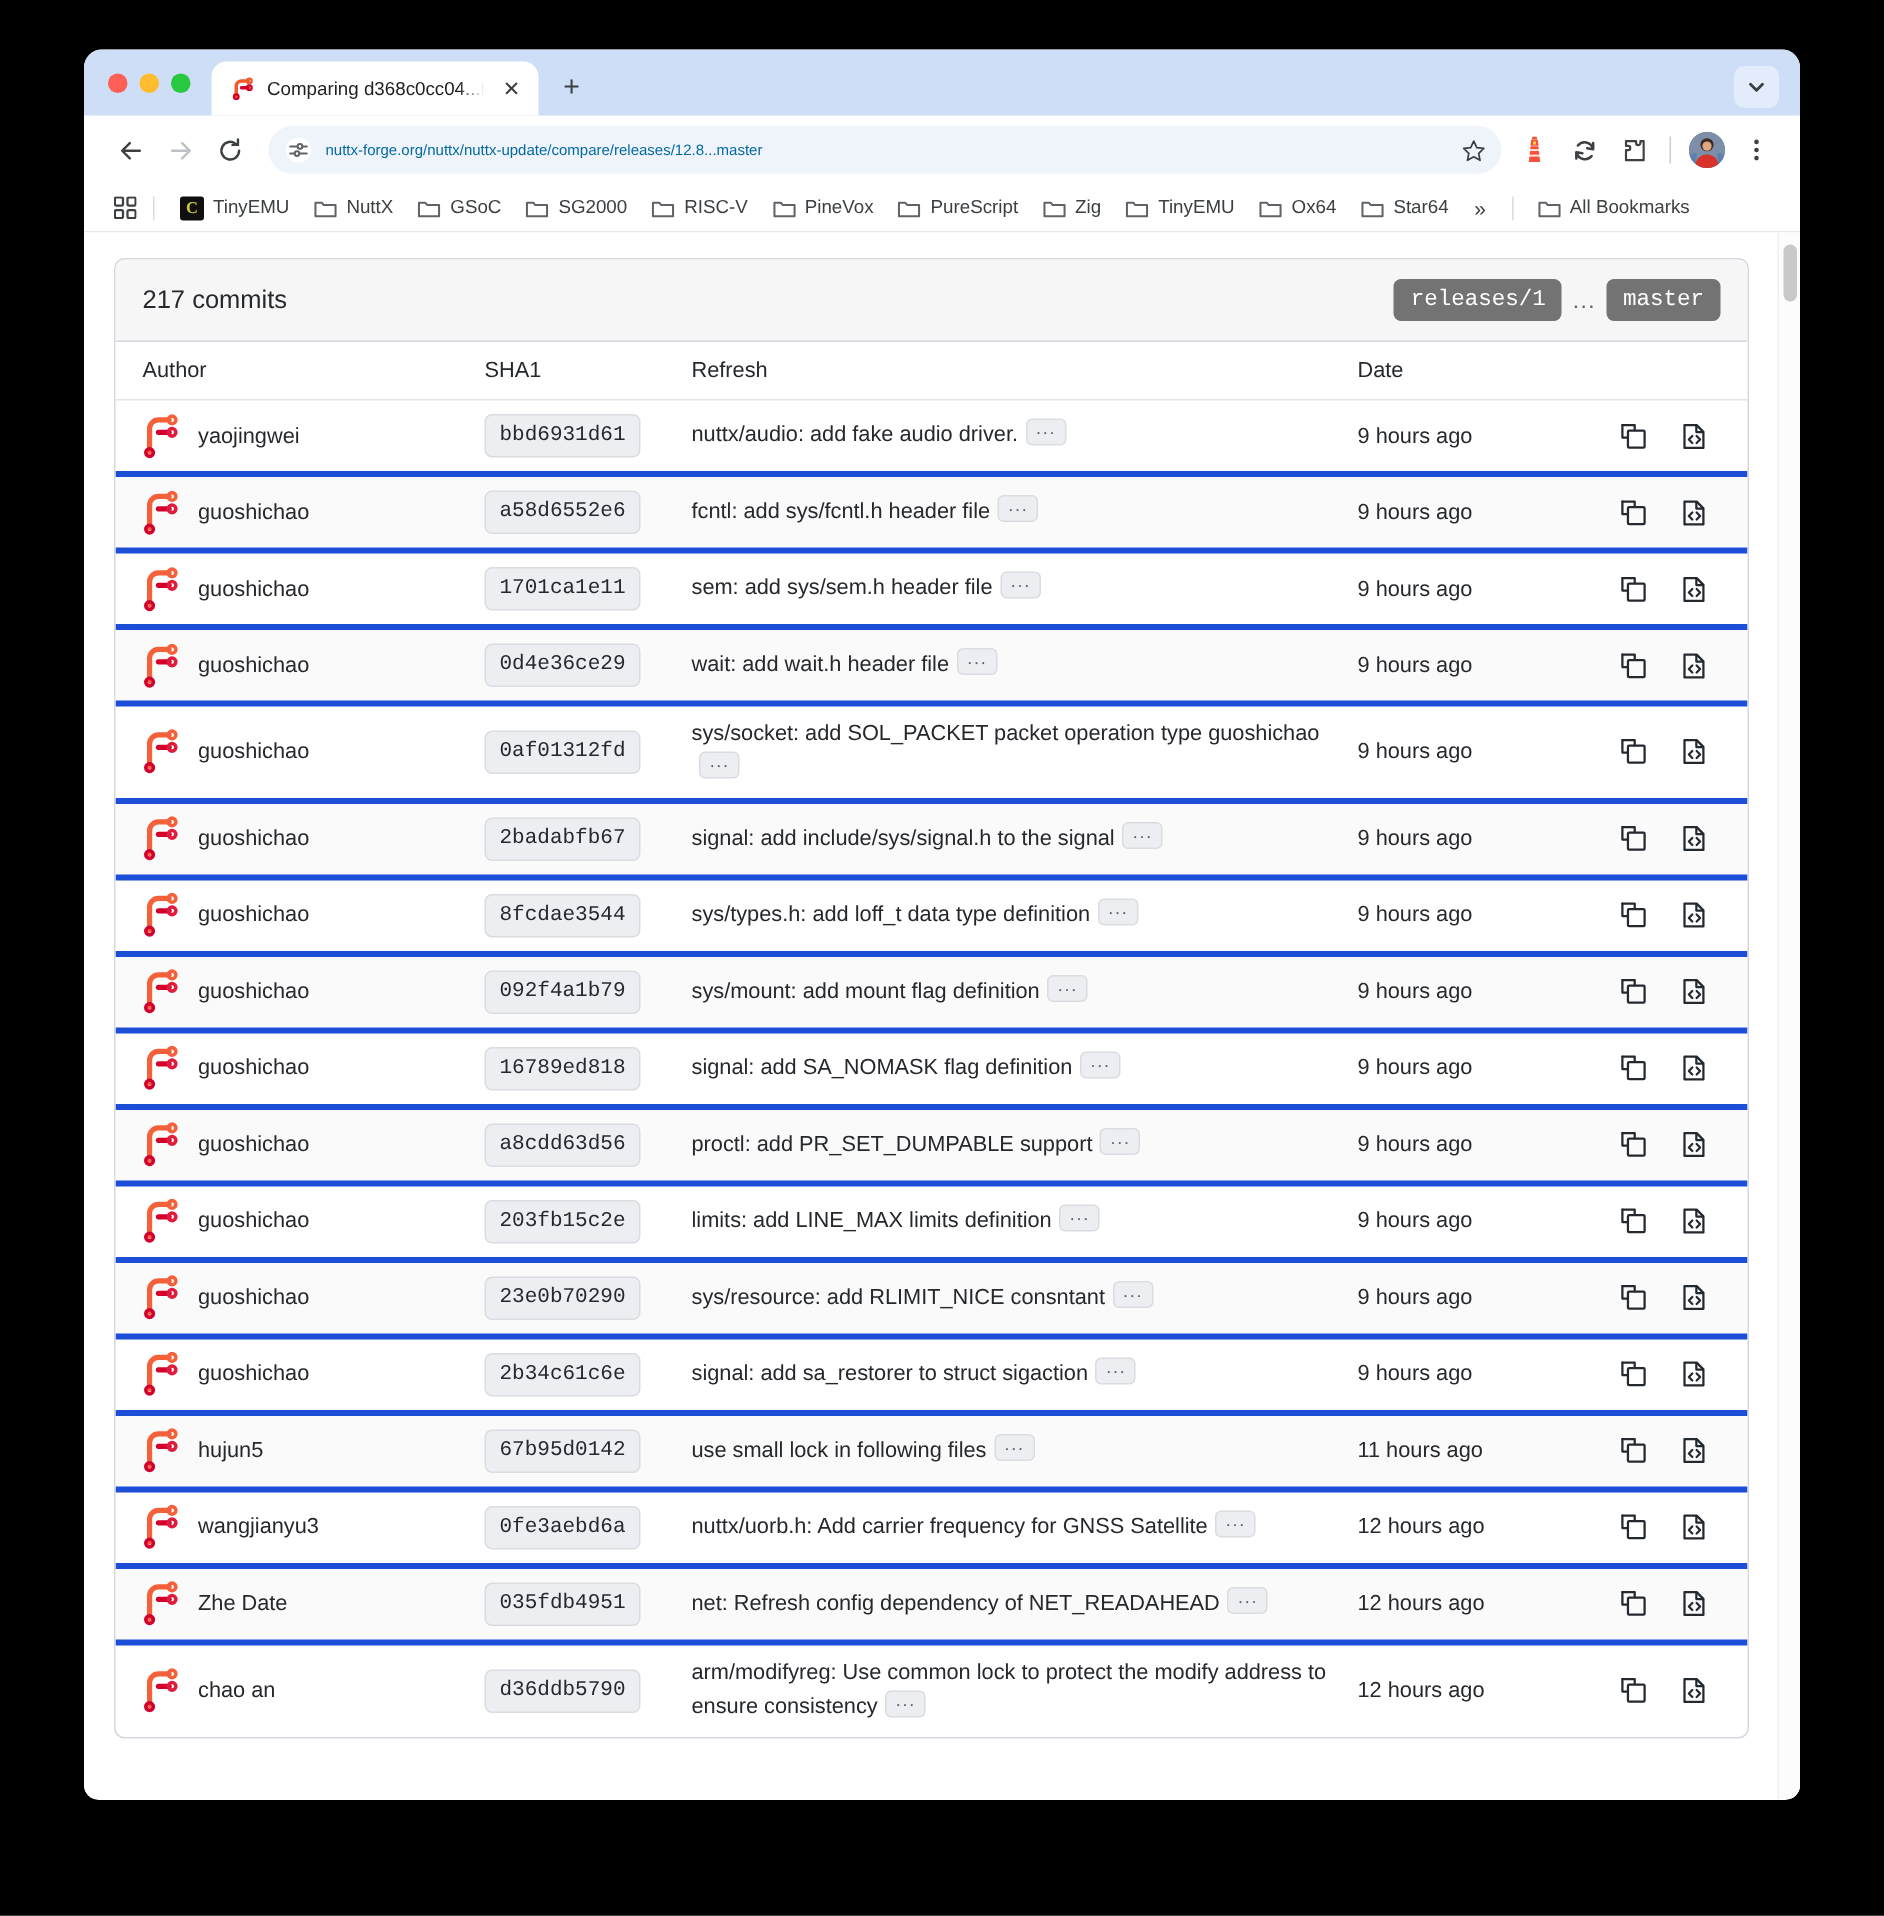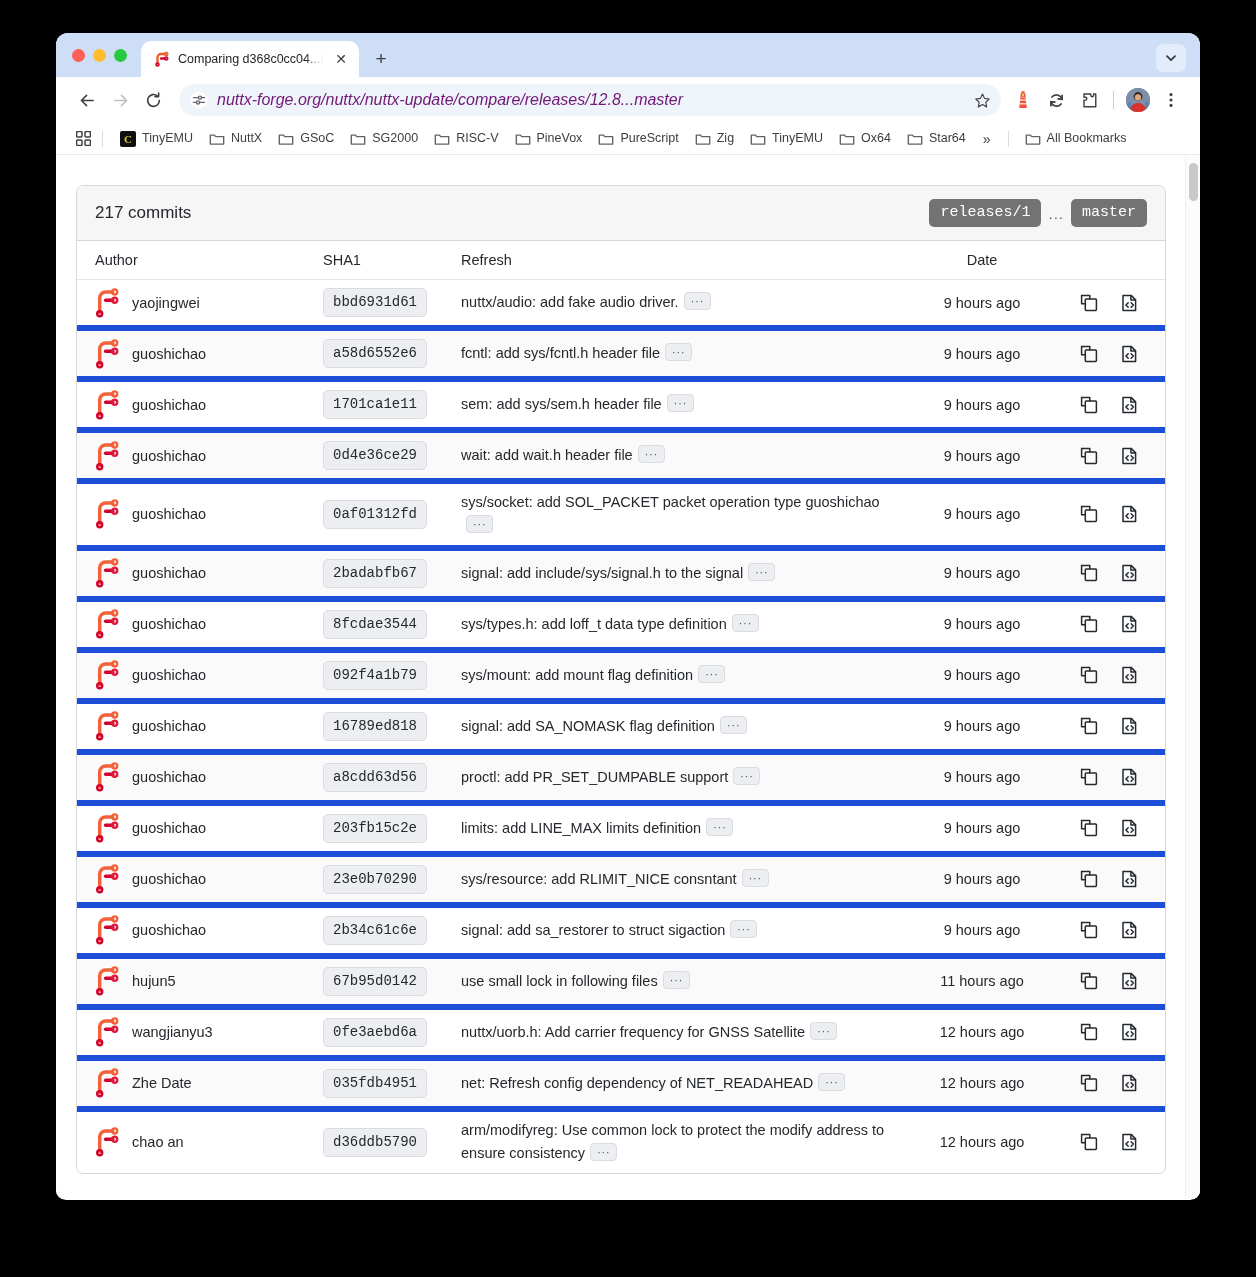--- a/index.html
+++ b/index.html
@@ -116,26 +116,25 @@
     display: flex;
     align-items: center;
     padding: 0 6px 0 10px;
     margin-left: 8px;
     margin-right: 4px;
     gap: 8px;
     min-width: 0;
   }
   #site-info-icon { width: 20px; height: 20px; flex: 0 0 20px; }
   #url-text {
-    font-size: 16px;
-    color: #701a75;
+    font-size: 10px;
+    color: #0369a1;
     white-space: nowrap;
     overflow: hidden;
     flex: 1 1 auto;
-    font-style: italic;
   }
   #bookmark-star {
     width: 26px; height: 26px;
     display:flex; align-items:center; justify-content:center;
     flex: 0 0 26px;
   }
   .tb-icon {
     width: 30px; height: 30px;
     display: flex; align-items: center; justify-content: center;
     flex: 0 0 auto;
@@ -198,21 +197,21 @@
 
   
   #page-viewport {
     position: relative;
     height: calc(1167px - 44px - 46px - 33px);
     background: #ffffff;
     overflow: hidden;
   }
   #page-content {
     position: absolute;
-    left: 0; top: 18px;
+    left: 0; top: 5px;
     width: 1136px;
     padding: 0 12px 12px 6px;
   }
 
   #repo-panel {
     margin: 12px 14px 0 14px;
     border: 1px solid #d4d7dd;
     border-radius: 7px;
     overflow: hidden;
     background: #ffffff;
@@ -251,29 +250,29 @@
     align-items: center;
     background: #ffffff;
     border-bottom: 1px solid #e2e4e8;
     font-size: 14.5px;
     color: #25282c;
     padding: 0 8px 0 0;
   }
   .col-author  { width: 246px; padding-left: 18px; flex: 0 0 246px; }
   .col-sha     { width: 138px; flex: 0 0 138px; }
   .col-message { flex: 1 1 auto; min-width: 0; }
-  .col-date    { width: 160px; flex: 0 0 160px; text-align: center; padding-right: 6px; }
+  .col-date    { width: 160px; flex: 0 0 160px; text-align: left; padding-right: 6px; }
   .col-actions { width: 92px; flex: 0 0 92px; }
 
   
   .commit-row {
     display: flex;
     align-items: center;
     min-height: 51px;
-    border-bottom: 6px solid #1d4ed8;
+    border-bottom: 4px solid #1d4ed8;
     font-size: 14.5px;
     color: #25282c;
     padding: 7px 8px 7px 0;
   }
   .commit-row.alt { background: #fafafa; }
   .commit-row:last-child { border-bottom: none; }
 
   .author-cell {
     display: flex; align-items: center; gap: 11px;
     padding-left: 18px;

